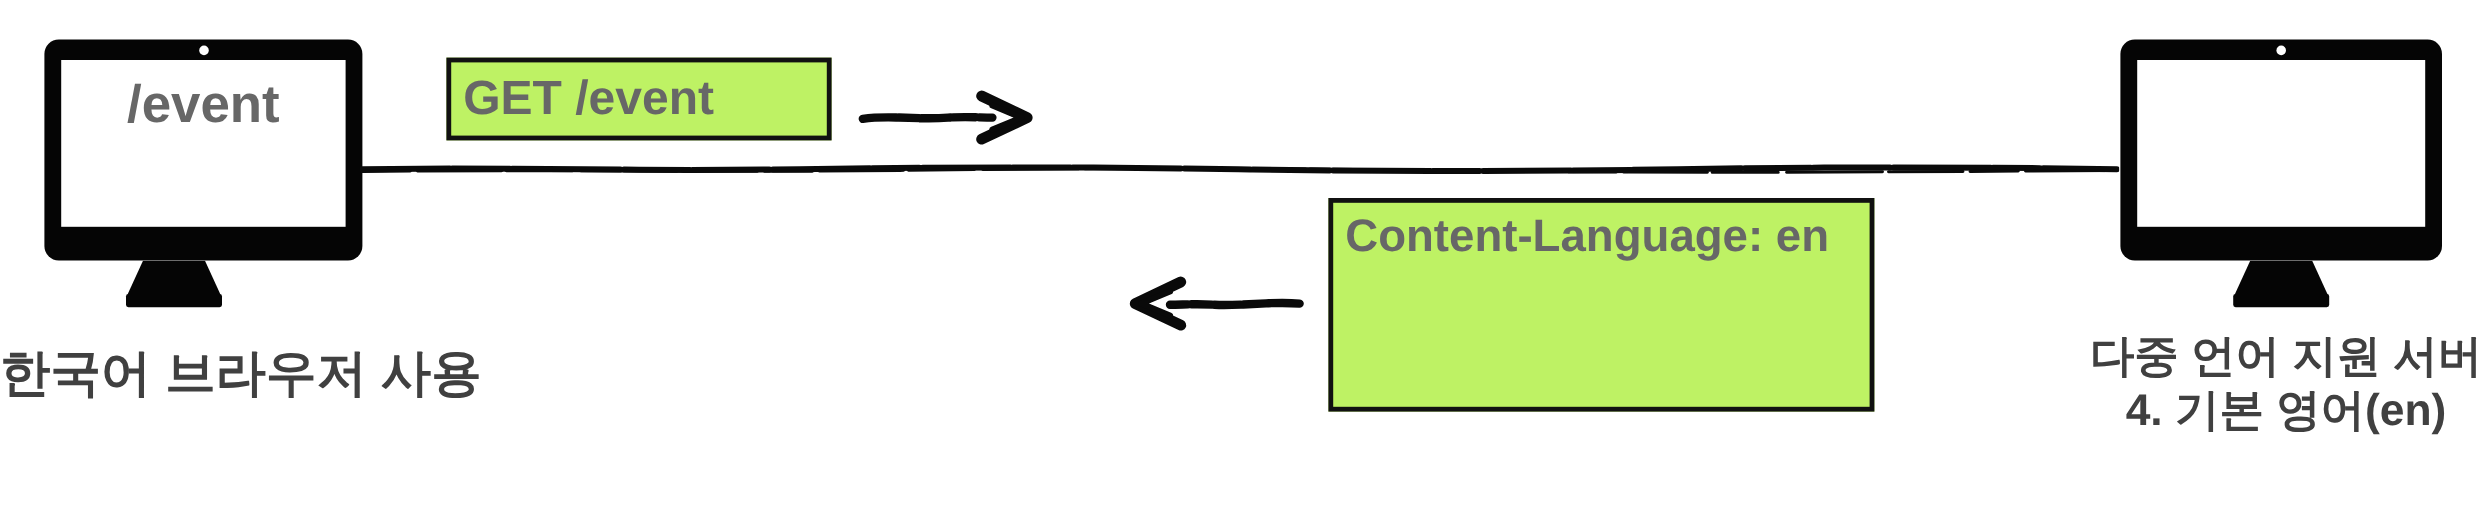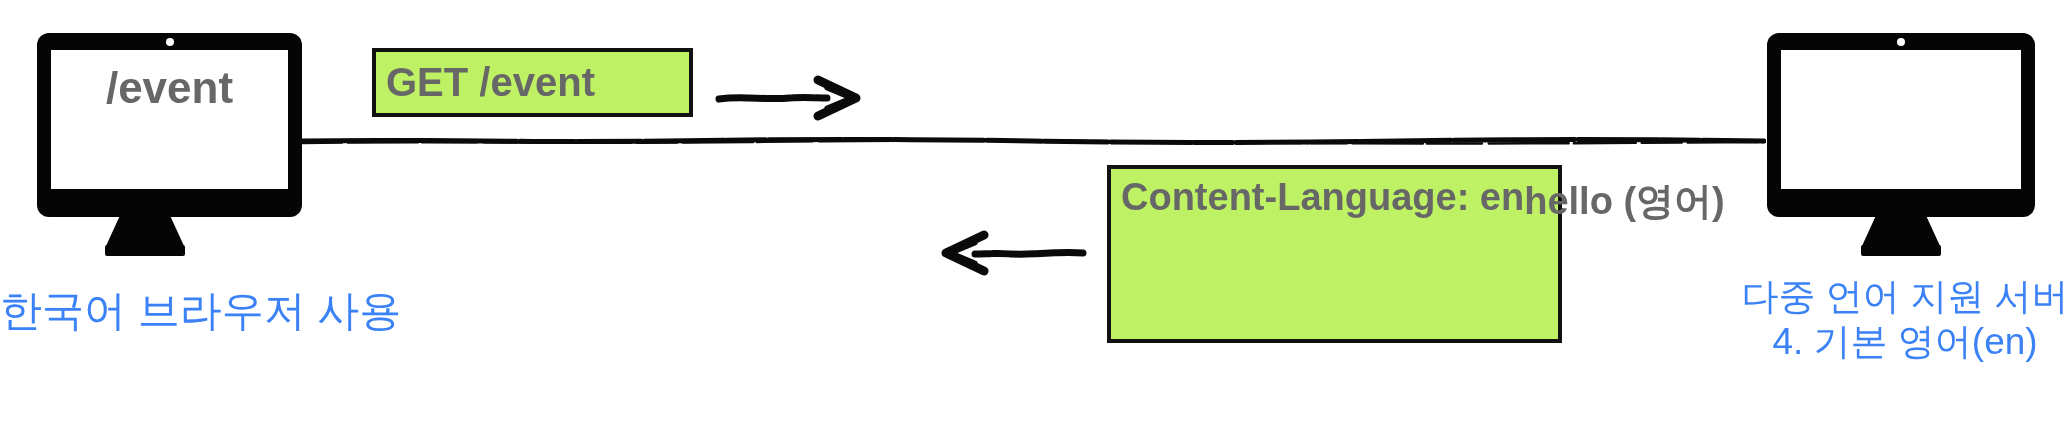--- a/index.html
+++ b/index.html
@@ -80,33 +80,32 @@
     display: flex;
     align-items: center;
     padding-left: 10px;
     font-size: 40px;
     white-space: nowrap;
   }
   .response-box {
     left: 1107px; top: 165px;
     width: 455px; height: 178px;
     display: flex;
-    flex-direction: row;
+    flex-direction: column;
     justify-content: space-between;
     padding: 7px 10px 12px 10px;
     font-size: 38px;
     white-space: nowrap;
-    text-align: center;
   }
 
   
   .caption {
     position: absolute;
-    font-weight: normal;
-    color: #3b82f6;
+    font-weight: bold;
+    color: #404040;
     text-align: center;
     white-space: nowrap;
   }
   .client-caption {
     left: 0; top: 288px;
     width: 372px;
     font-size: 42px;
     line-height: 46px;
   }
   .server-caption {
@@ -159,21 +158,20 @@
   </svg>
 
   <svg class="stroke-svg" style="left:936px; top:229px;" width="152" height="48" viewBox="0 0 152 48">
     <path d="M147,24 C 124,22 100,26 76,25 C 60,24 50,25 39,25" stroke-width="7" stroke-dasharray="26 2 19 2 22 2 17 3 28 2"></path>
     <path d="M48,6 L10,24 L48,42" stroke-width="9"></path>
     <path d="M39,14 L15,24 L39,34" stroke-width="5"></path>
   </svg>
 
   <div class="label-box response-box">
     <div>Content-Language: en</div>
-    <div>hello (영어)</div>
   </div>
 
   <div class="monitor" style="left:1767px; top:33px; width:268px; height:225px;">
     <div class="frame" style="width:268px; height:184px;">
       <div class="camera"></div>
       <div class="screen"></div>
     </div>
     <div class="stand-neck" style="top:184px;"></div>
     <div class="stand-base" style="top:212px;"></div>
   </div>

